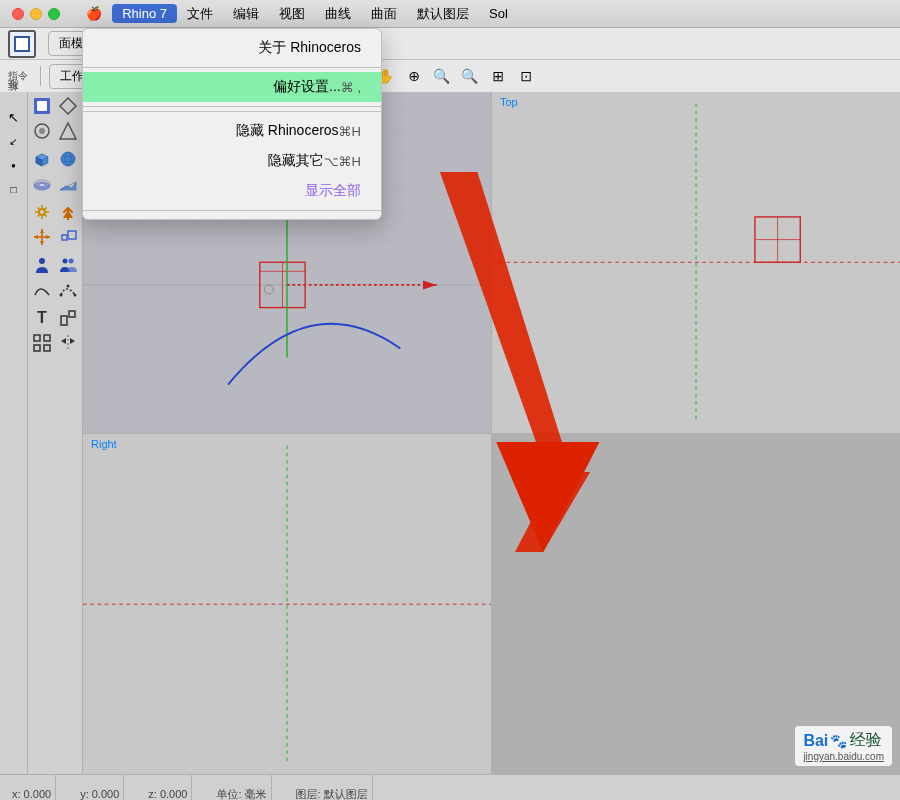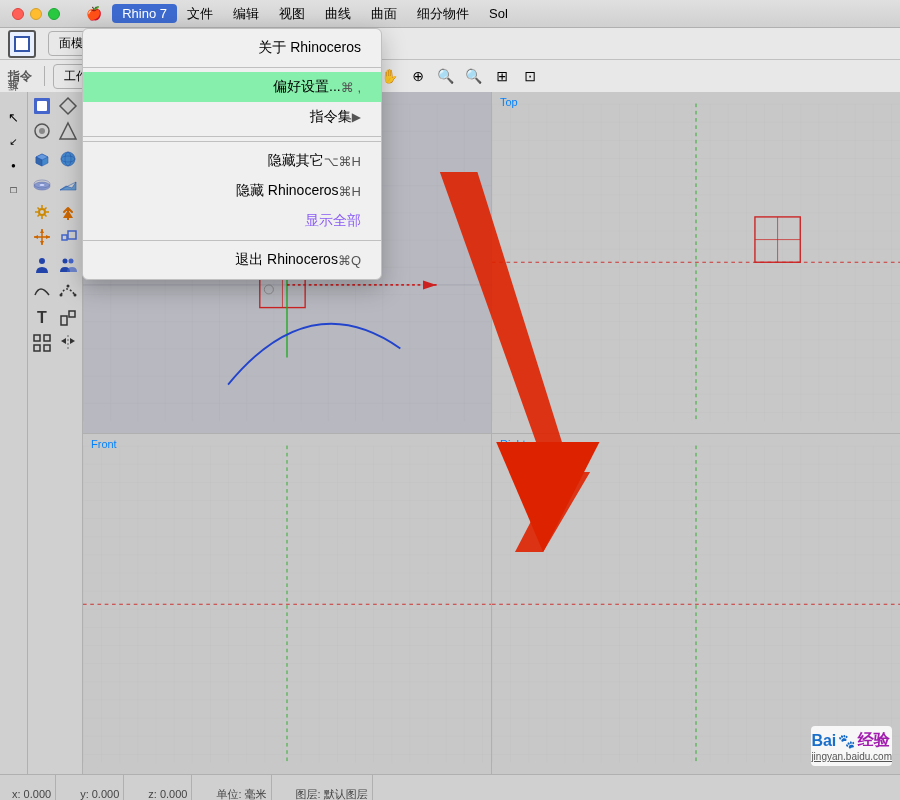--- a/index.html
+++ b/index.html
@@ -241,71 +241,63 @@
     <div class="traffic-light tl-max"></div>
   </div>
   <div class="menu-bar">
     <div class="menu-item">🍎</div>
     <div class="menu-item active">Rhino 7</div>
     <div class="menu-item">文件</div>
     <div class="menu-item">编辑</div>
     <div class="menu-item">视图</div>
     <div class="menu-item">曲线</div>
     <div class="menu-item">曲面</div>
-    <div class="menu-item">细分物件</div>
+    <div class="menu-item">默认图层</div>
     <div class="menu-item">Sol</div>
   </div>
 </div>
 
 <div class="dropdown-menu">
   <div class="dropdown-item">
     <span>关于 Rhinoceros</span>
   </div>
   <div class="dropdown-separator"></div>
   <div class="dropdown-item highlighted">
     <span>偏好设置...</span>
     <span class="shortcut">⌘ ,</span>
   </div>
-  <div class="dropdown-item">
-    <span>指令集</span>
-    <span class="arrow-right">▶</span>
-  </div>
   <div class="dropdown-separator"></div>
   <div class="dropdown-separator"></div>
   <div class="dropdown-item">
+    <span>隐藏 Rhinoceros</span>
+    <span class="shortcut">⌘H</span>
+  </div>
+  <div class="dropdown-item">
     <span>隐藏其它</span>
     <span class="shortcut">⌥⌘H</span>
   </div>
-  <div class="dropdown-item">
-    <span>隐藏 Rhinoceros</span>
-    <span class="shortcut">⌘H</span>
-  </div>
   <div class="dropdown-item disabled">
     <span>显示全部</span>
   </div>
   <div class="dropdown-separator"></div>
-  <div class="dropdown-item">
-    <span>退出 Rhinoceros</span>
-    <span class="shortcut">⌘Q</span>
-  </div>
 </div>
 
 <div class="toolbar-row1">
   <div style="display:flex;align-items:center;gap:4px;margin-right:8px;">
     <div style="width:28px;height:28px;border:2px solid #555;background:#e8f0ff;border-radius:3px;display:flex;align-items:center;justify-content:center;">
       <div style="width:16px;height:16px;border:2px solid #3355aa;background:white;"></div>
     </div>
   </div>
   <div class="toolbar-btn">面模式</div>
   <div class="toolbar-btn">智慧轨迹</div>
   <div class="toolbar-btn">操作轴</div>
 </div>
 
 <div class="toolbar-row2">
-  <div style="font-size:12px;color:#555;margin-right:4px;font-weight:bold;">指令</div>
+  <div style="font-size:10px;color:#555;margin-right:4px;">指令</div>
   <div class="toolbar-separator"></div>
   <div class="toolbar-btn">工作视窗配置</div>
   <div class="toolbar-btn">可见性</div>
   <div class="toolbar-btn">变动</div>
   <div class="toolbar-btn">曲线工具</div>
   <div class="toolbar-separator"></div>
 
   <div class="toolbar-icon-btn">↩</div>
   <div class="toolbar-icon-btn">✋</div>
   <div class="toolbar-icon-btn">⊕</div>
@@ -528,33 +520,20 @@
 
           <line x1="225" y1="0" x2="225" y2="350" stroke="#22aa22" stroke-width="1" stroke-dasharray="4,4"></line>
           <line x1="0" y1="175" x2="450" y2="175" stroke="#cc2222" stroke-width="1" stroke-dasharray="4,4"></line>
 
           <rect x="290" y="125" width="50" height="50" fill="none" stroke="#cc2222" stroke-width="1.5"></rect>
           <line x1="290" y1="150" x2="340" y2="150" stroke="#cc2222" stroke-width="0.8"></line>
           <line x1="315" y1="125" x2="315" y2="175" stroke="#cc2222" stroke-width="0.8"></line>
         </svg>
       </div>
 
-      <div class="viewport-cell front" style="position:relative;background:#c8c8c8;">
-        <div class="viewport-label" style="color:#0080ff;font-size:11px;position:absolute;top:4px;left:8px;">Front</div>
-        <svg class="viewport-svg" viewBox="0 0 450 350">
-          <defs>
-            <pattern id="grid-front" width="20" height="20" patternUnits="userSpaceOnUse">
-              <path d="M 20 0 L 0 0 0 20" fill="none" stroke="#b8b8b8" stroke-width="0.5"></path>
-            </pattern>
-          </defs>
-          <rect width="450" height="350" fill="url(#grid-front)"></rect>
-          <line x1="225" y1="0" x2="225" y2="350" stroke="#22aa22" stroke-width="1" stroke-dasharray="4,4"></line>
-          <line x1="0" y1="175" x2="450" y2="175" stroke="#cc2222" stroke-width="1" stroke-dasharray="4,4"></line>
-        </svg>
-      </div>
 
       <div class="viewport-cell right" style="position:relative;background:#c8c8c8;">
         <div class="viewport-label" style="color:#0080ff;font-size:11px;position:absolute;top:4px;left:8px;">Right</div>
         <svg class="viewport-svg" viewBox="0 0 450 350">
           <defs>
             <pattern id="grid-right" width="20" height="20" patternUnits="userSpaceOnUse">
               <path d="M 20 0 L 0 0 0 20" fill="none" stroke="#b8b8b8" stroke-width="0.5"></path>
             </pattern>
           </defs>
           <rect width="450" height="350" fill="url(#grid-right)"></rect>
@@ -582,25 +561,25 @@
           490,460
           460,460
           510,370
           490,370
         " fill="#dd2200" opacity="0.9"></polygon>
 
         <polygon points="490,460 440,350 550,350" fill="#dd2200"></polygon>
       </svg>
     </div>
 
-    <div style="position:absolute;bottom:8px;right:8px;background:rgba(255,255,255,0.85);padding:4px 0;border-radius:4px;font-size:11px;z-index:60;">
+    <div style="position:absolute;bottom:8px;right:8px;background:rgba(255,255,255,0.85);padding:4px 8px;border-radius:4px;font-size:11px;z-index:60;">
       <div style="display:flex;align-items:center;gap:2px;">
         <span style="font-size:16px;font-weight:bold;color:#1a6fca;">Bai</span>
         <span style="font-size:14px;">🐾</span>
-        <span style="font-size:16px;font-weight:bold;color:#a21caf;">经验</span>
+        <span style="font-size:16px;font-weight:normal;color:#14532d;">经验</span>
       </div>
       <div style="font-size:10px;color:#555;text-align:center;text-decoration:underline;">jingyan.baidu.com</div>
     </div>
 
   </div>
 </div>
 
 <div class="status-bar">
   <div class="status-item">x: 0.000</div>
   <div class="status-item">y: 0.000</div>

